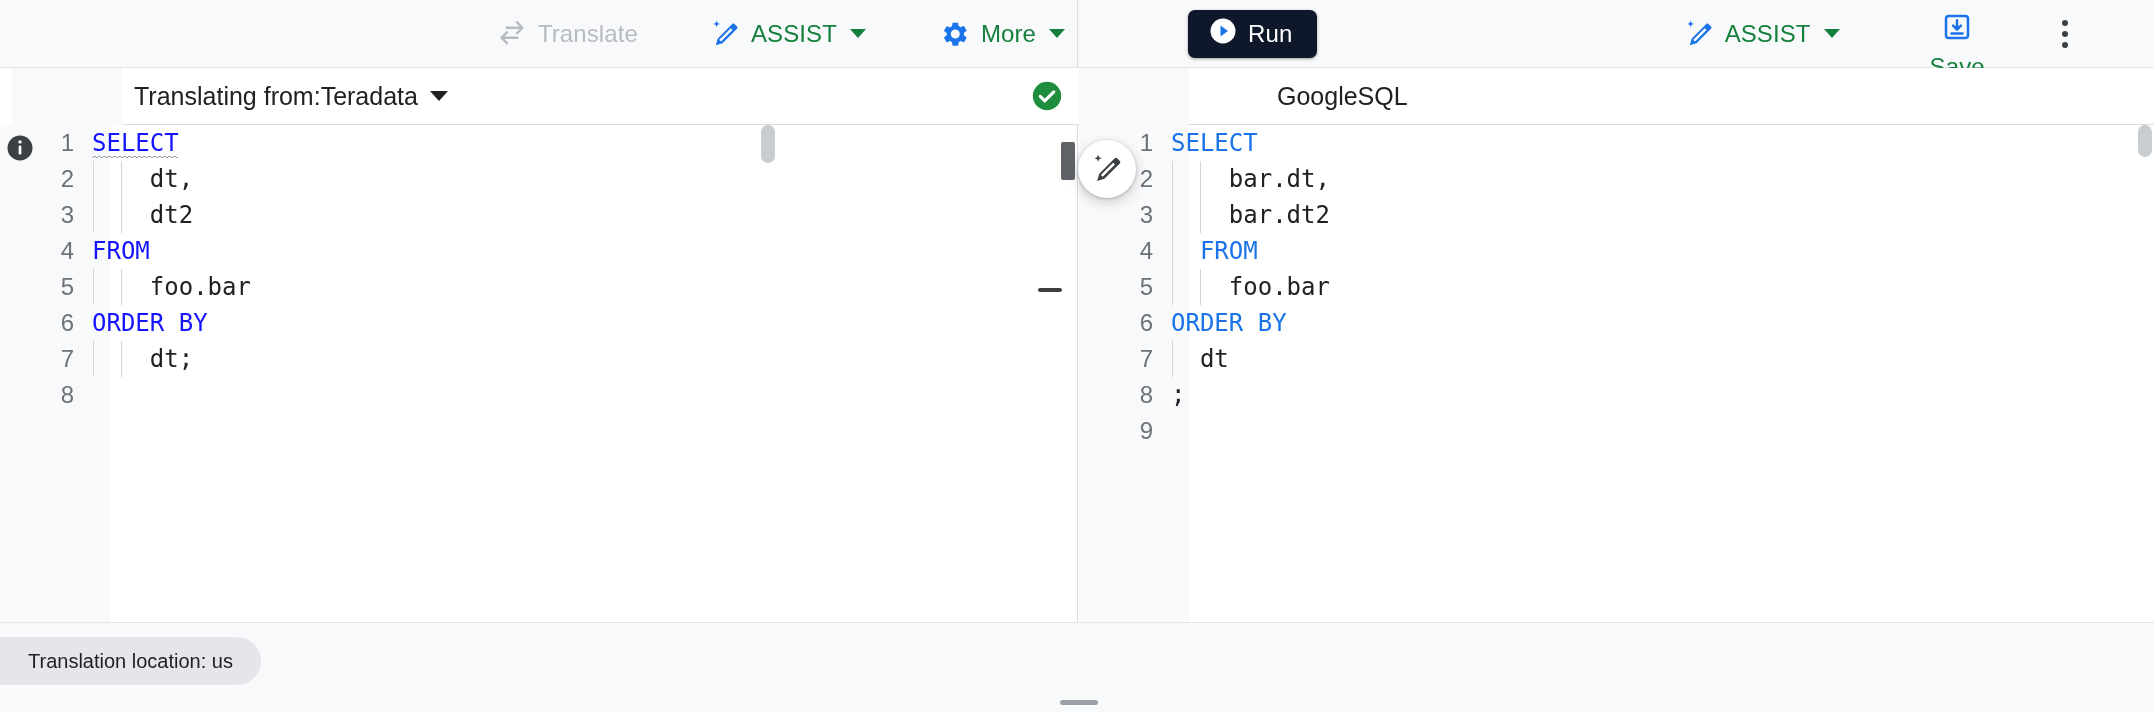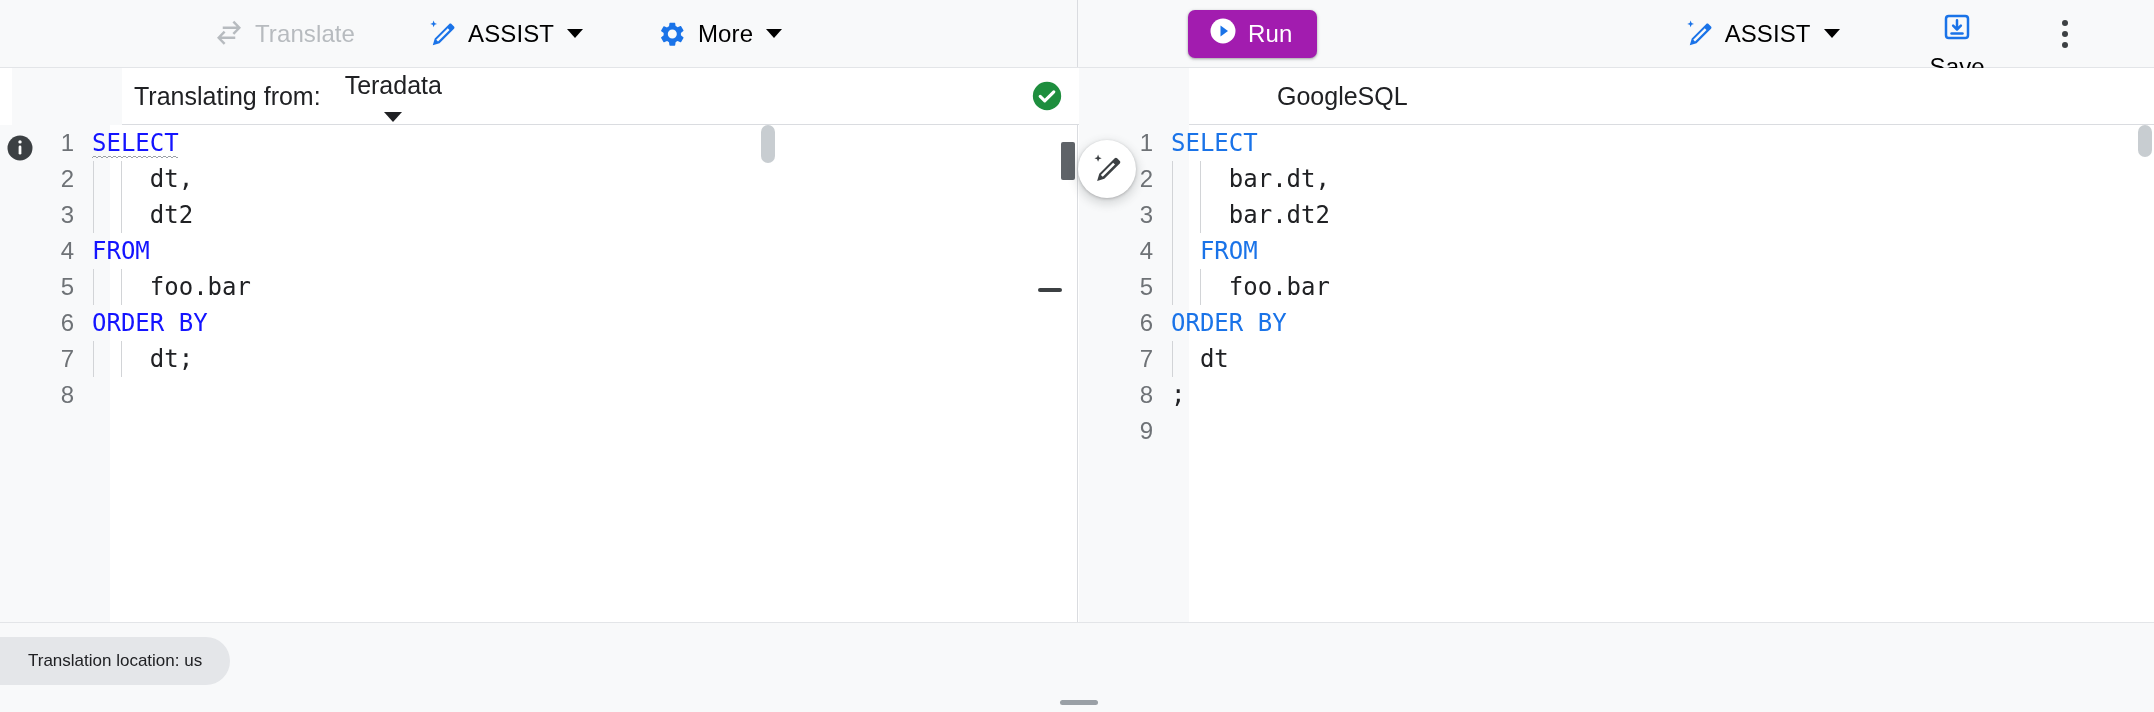--- a/index.html
+++ b/index.html
@@ -29,38 +29,39 @@
     align-items: center;
   }
   .tb-left {
     width: 1078px;
     height: 100%;
     display: flex;
     align-items: center;
     box-sizing: border-box;
     border-right: 1px solid #dadce0;
     position: relative;
+    justify-content: flex-end;
   }
   .tb-right {
     width: 1076px;
     height: 100%;
     display: flex;
     align-items: center;
     box-sizing: border-box;
     position: relative;
   }
 
   .tb-btn {
     display: inline-flex;
     align-items: center;
     gap: 11px;
     height: 44px;
     padding: 0 12px;
     border-radius: 6px;
-    color: #000000;
+    color: #15803d;
     font-size: 24px;
     font-weight: 500;
     letter-spacing: .1px;
     cursor: pointer;
     user-select: none;
     background: transparent;
     border: none;
     white-space: nowrap;
   }
   .tb-btn.disabled {
@@ -75,21 +76,21 @@
     margin-left: 2px;
     flex: 0 0 auto;
   }
   .tb-btn svg { display: block; flex: 0 0 auto; }
 
   .run-btn {
     display: inline-flex;
     align-items: center;
     justify-content: center;
     gap: 10px;
-    background: #a21caf;
+    background: #0f172a;
     color: #ffffff;
     height: 48px;
     padding: 0 24px 0 20px;
     border-radius: 7px;
     font-size: 24px;
     font-weight: 500;
     letter-spacing: .2px;
     cursor: pointer;
     border: none;
     box-shadow: 0 1px 2px rgba(60,64,67,.3), 0 1px 3px 1px rgba(60,64,67,.15);
@@ -138,26 +139,24 @@
   .lang-label {
     font-size: 25px;
     color: #202124;
     margin-left: 12px;
     white-space: nowrap;
   }
   .lang-select {
     display: inline-flex;
     align-items: center;
     gap: 12px;
-    margin-left: 24px;
     font-size: 25px;
     color: #202124;
     cursor: pointer;
     white-space: nowrap;
-    flex-direction: column;
   }
   .lang-select .caret {
     width: 0; height: 0;
     border-left: 9px solid transparent;
     border-right: 9px solid transparent;
     border-top: 10px solid #202124;
   }
   .status-ok {
     margin-left: auto;
     width: 34px; height: 34px;
@@ -331,21 +330,21 @@
   .loc-chip {
     position: absolute;
     left: 0;
     top: 14px;
     height: 48px;
     display: flex;
     align-items: center;
     padding: 0 28px;
     background: #e4e6e9;
     border-radius: 0 26px 26px 0;
-    font-size: 17px;
+    font-size: 20px;
     color: #202124;
     white-space: nowrap;
   }
   .drag-pill {
     position: absolute;
     left: 1060px;
     top: 700px;
     width: 38px; height: 5px;
     border-radius: 3px;
     background: #9aa0a6;

